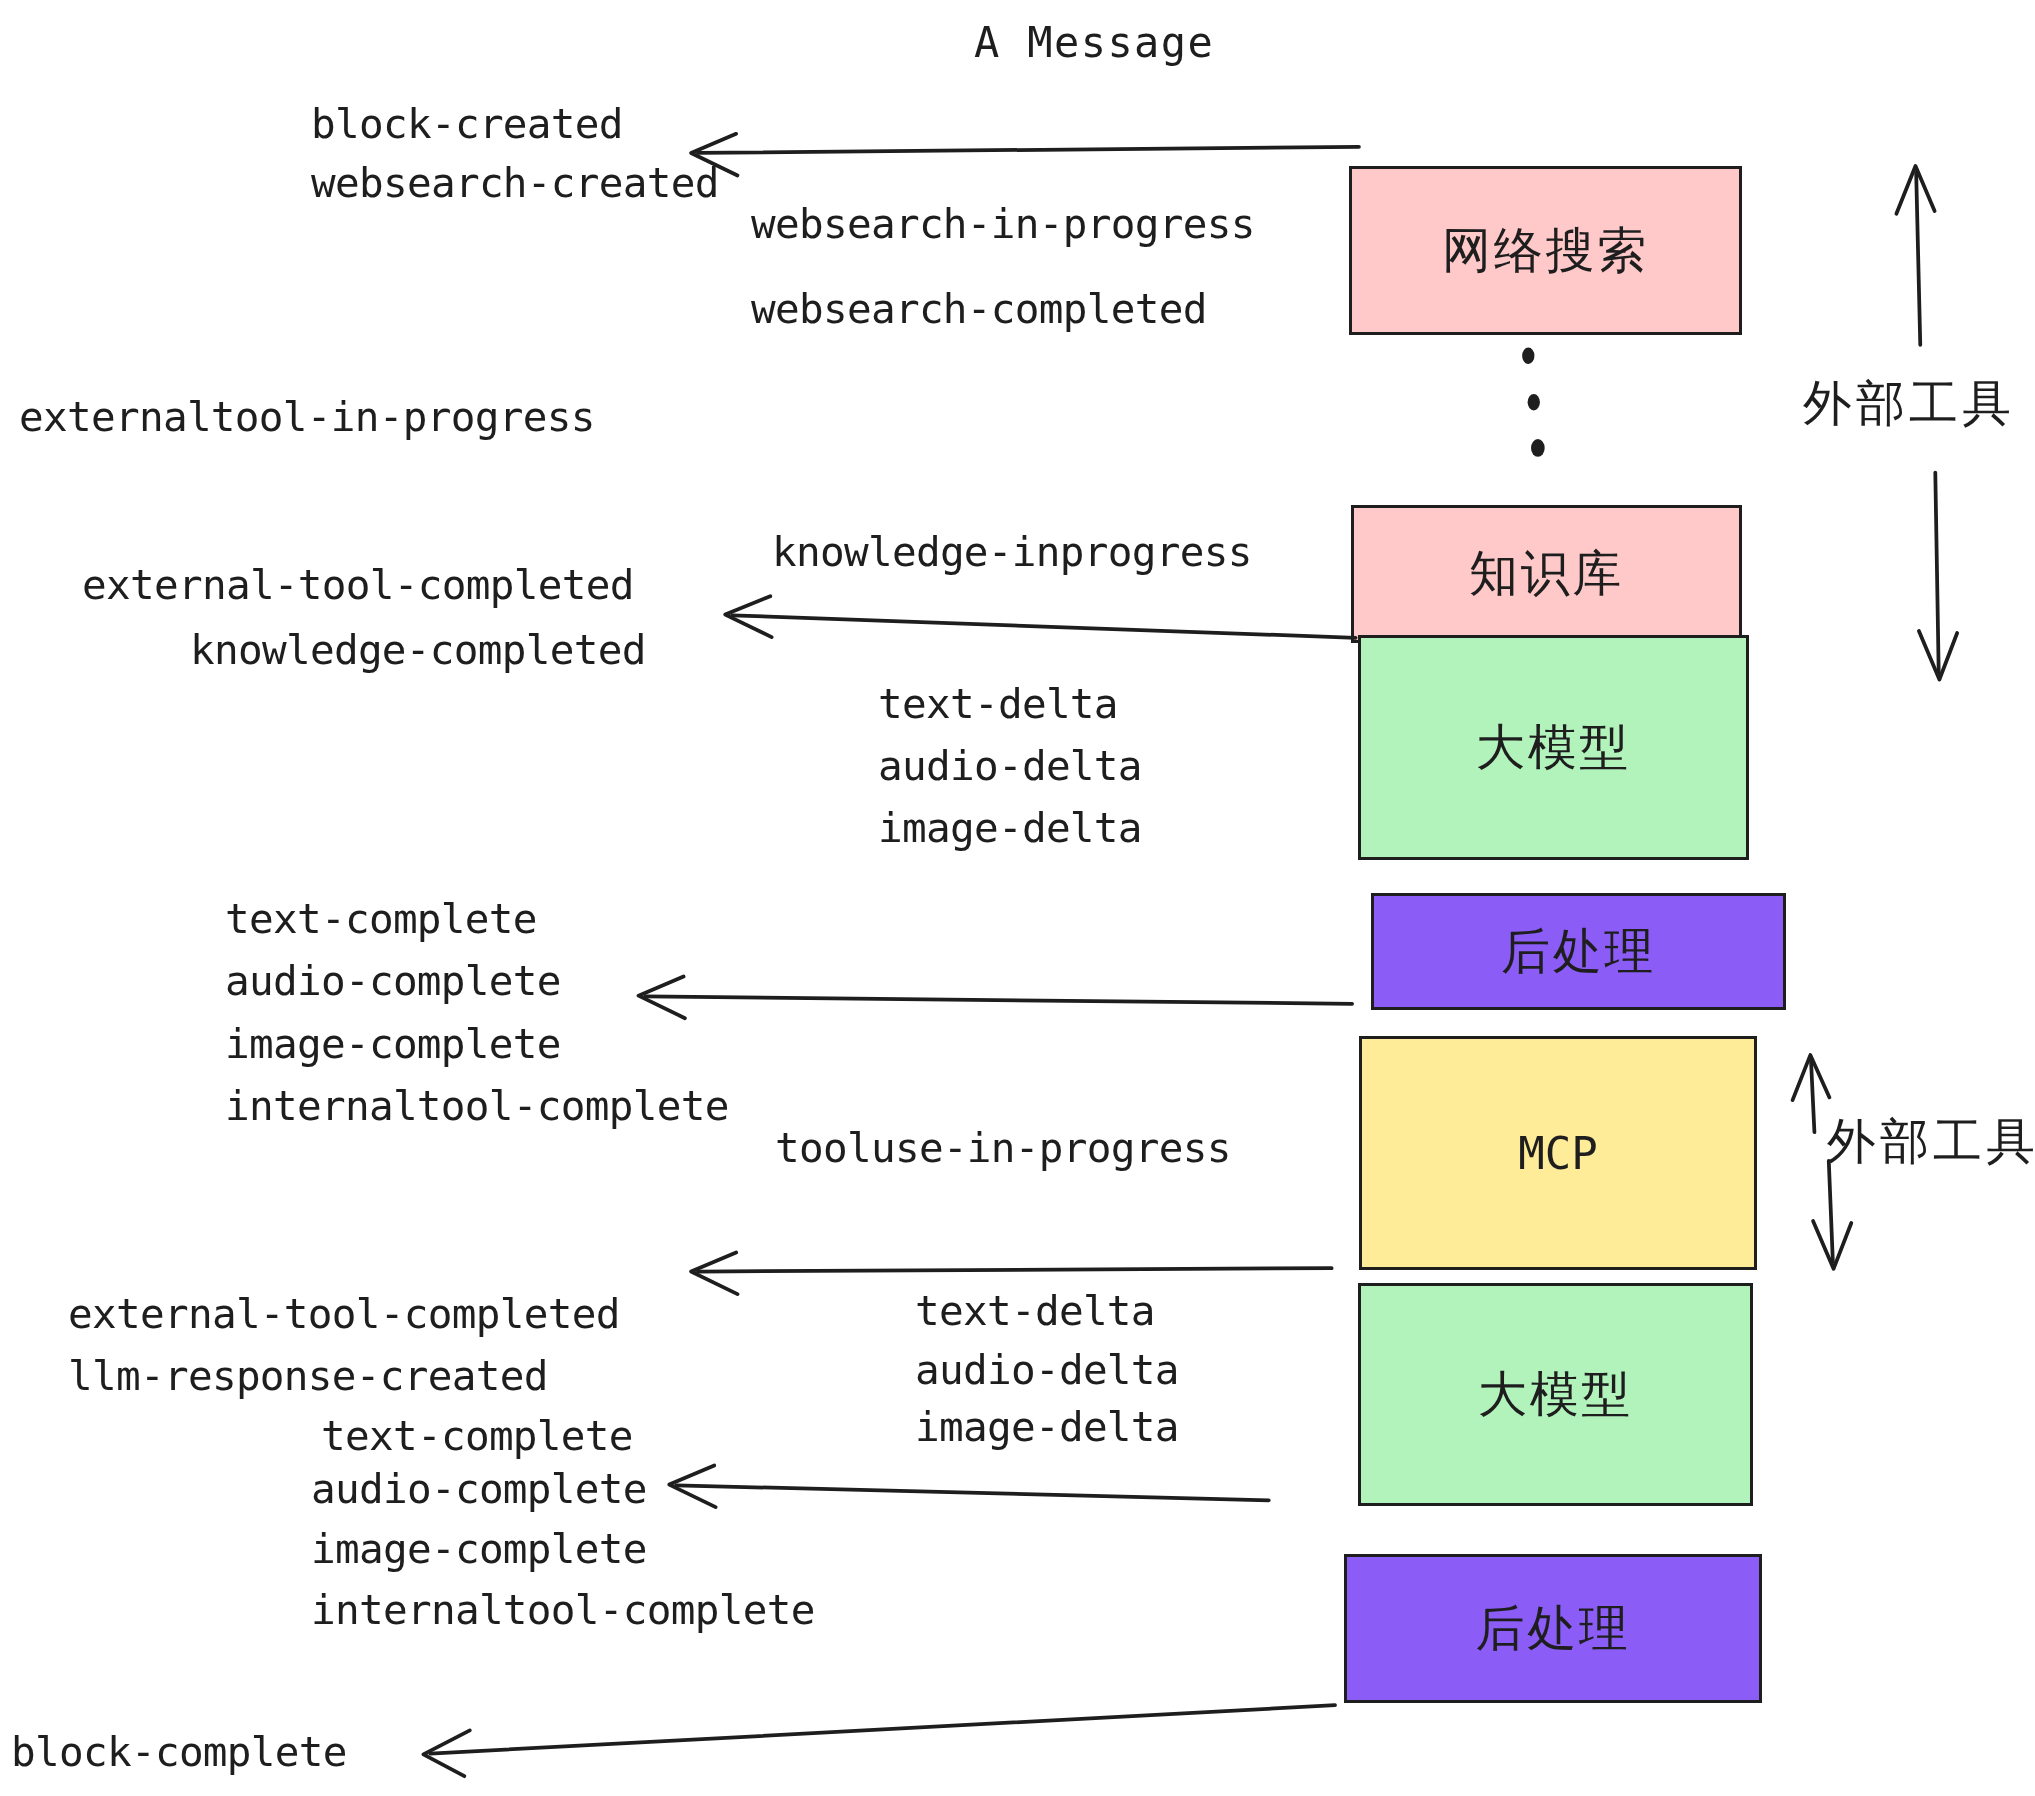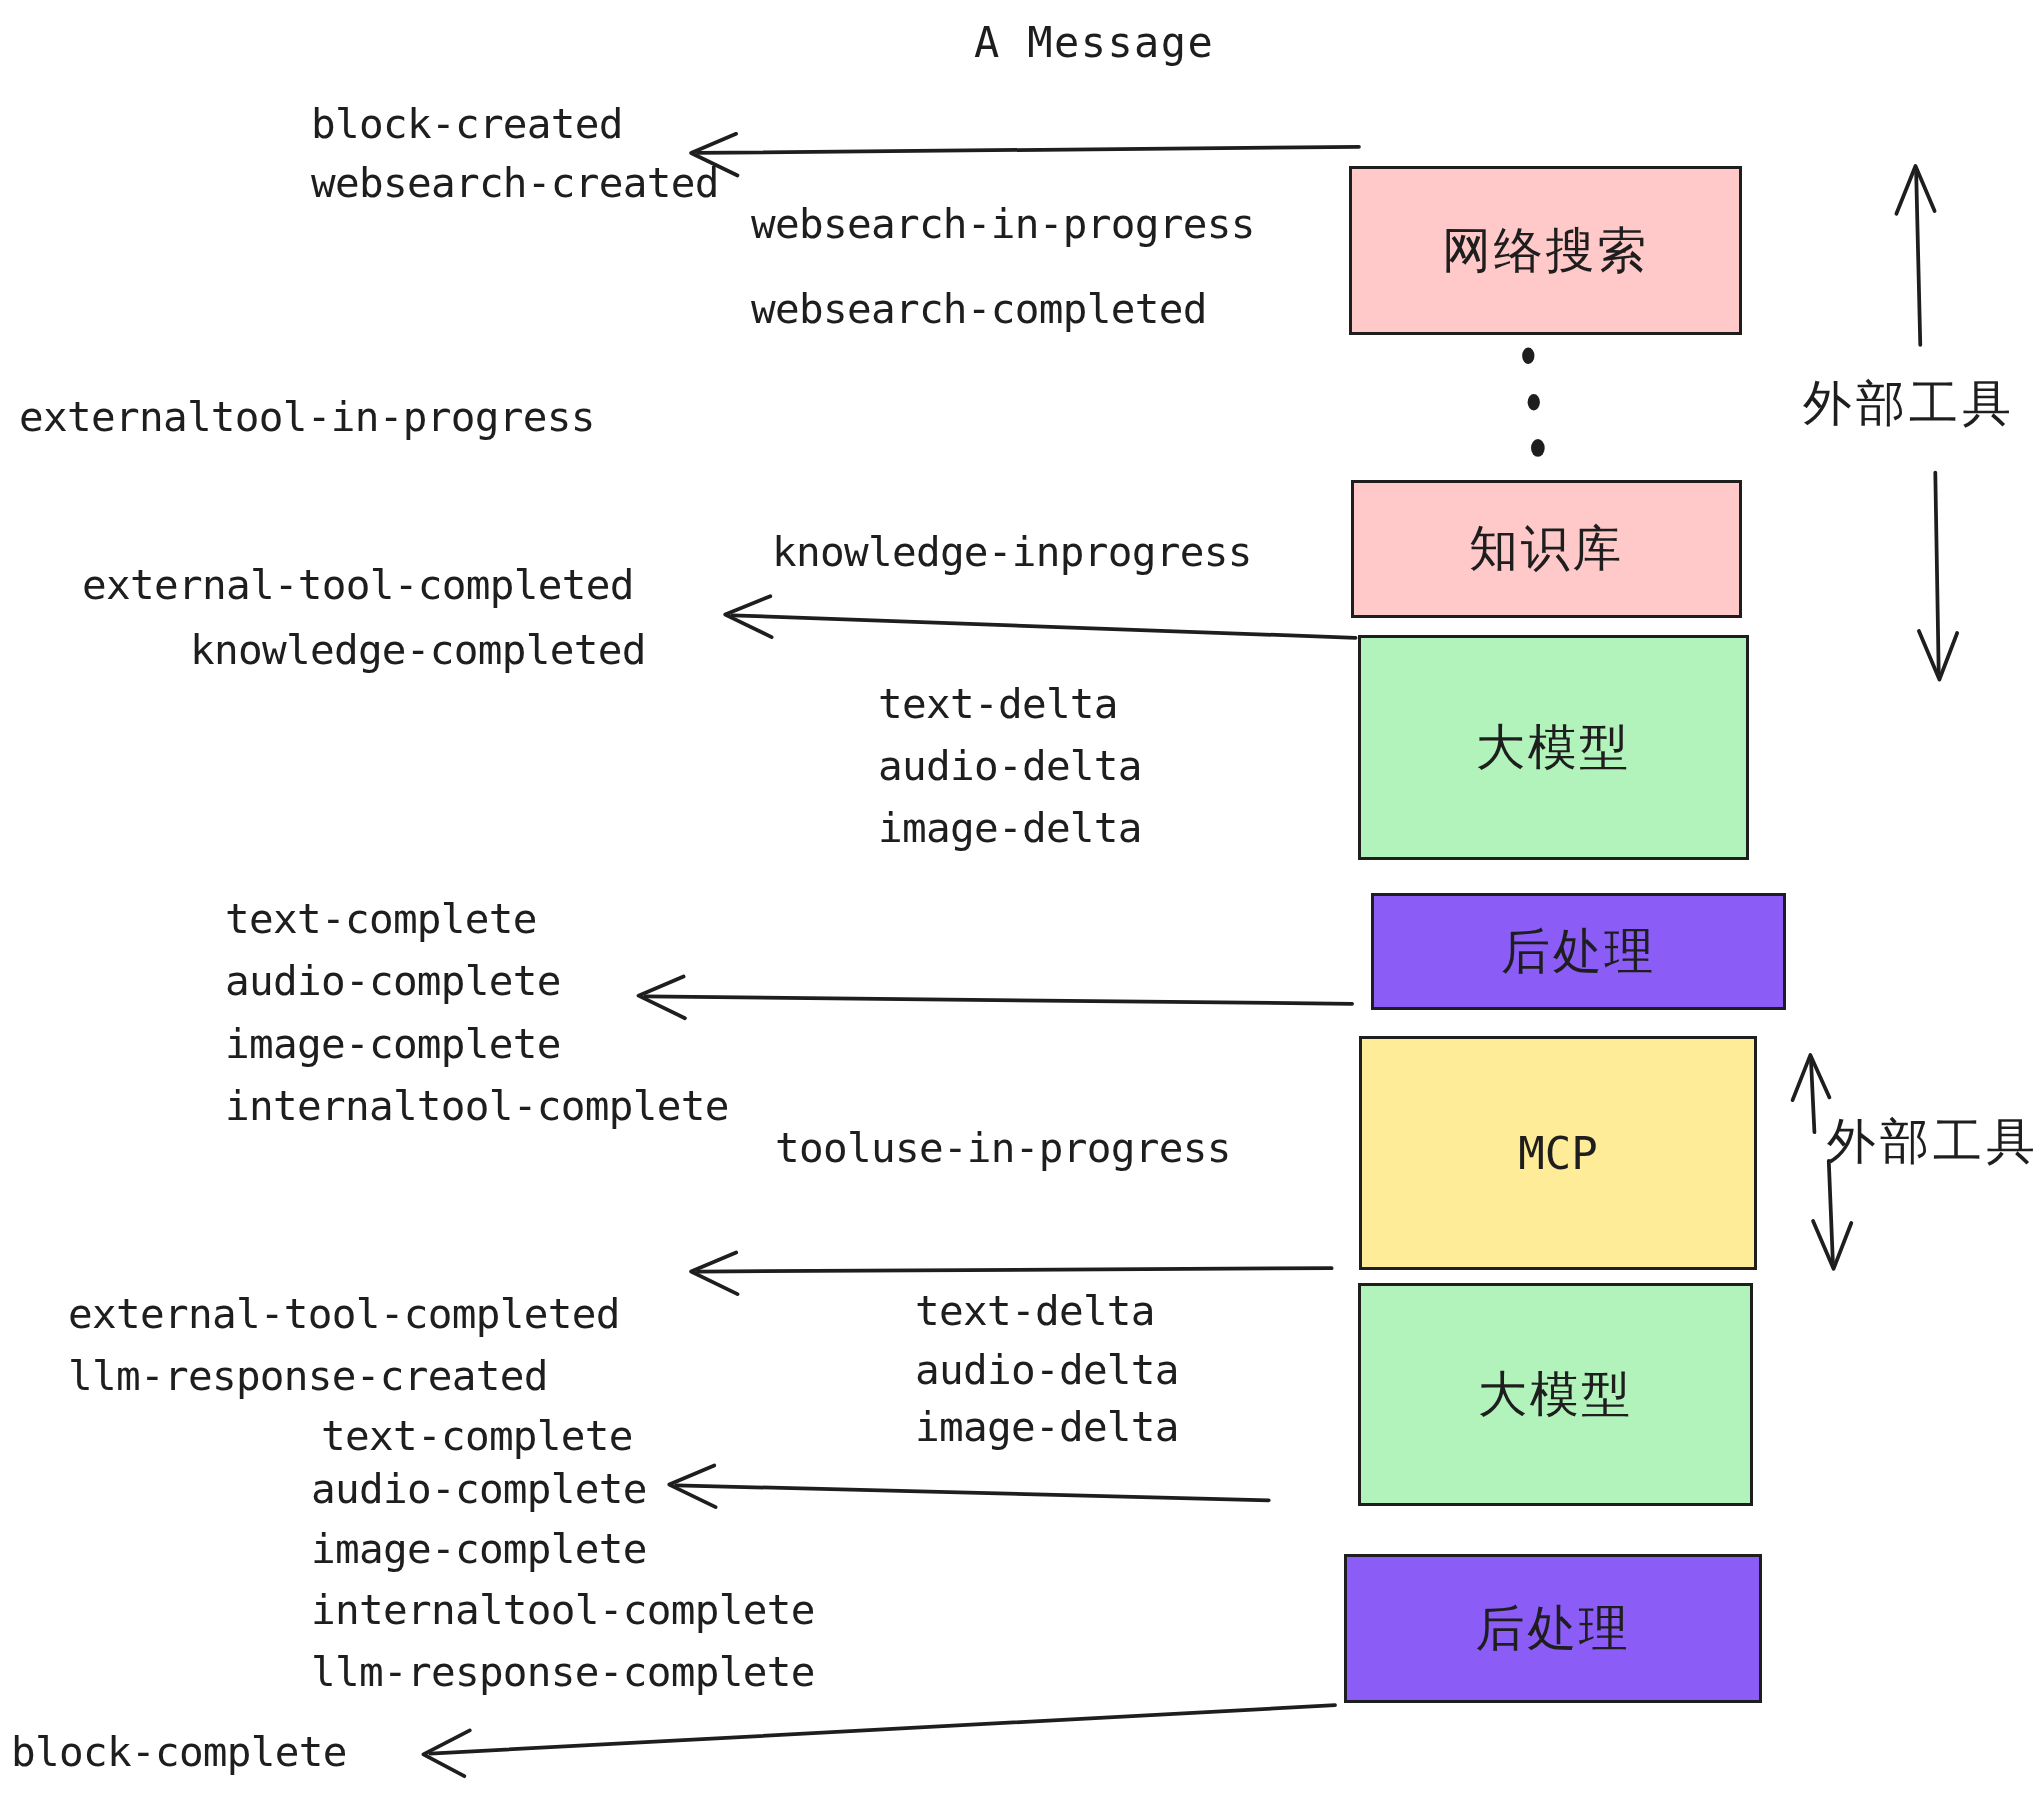--- a/index.html
+++ b/index.html
@@ -91,27 +91,26 @@
   <div class="ev" style="left:775px;top:1148px;">tooluse-in-progress</div>
   <div class="ev" style="left:68px;top:1314px;">external-tool-completed</div>
   <div class="ev" style="left:68px;top:1376px;">llm-response-created</div>
   <div class="ev" style="left:915px;top:1311px;">text-delta</div>
   <div class="ev" style="left:915px;top:1370px;">audio-delta</div>
   <div class="ev" style="left:915px;top:1427px;">image-delta</div>
   <div class="ev" style="left:321px;top:1436px;">text-complete</div>
   <div class="ev" style="left:311px;top:1489px;">audio-complete</div>
   <div class="ev" style="left:311px;top:1549px;">image-complete</div>
   <div class="ev" style="left:311px;top:1610px;">internaltool-complete</div>
-  <div class="ev" style="left:311px;top:1672px;">llm-response-complete</div>
   <div class="ev" style="left:11px;top:1752px;">block-complete</div>
 
   <div class="box fill-pink" style="left:1349px;top:166px;width:393px;height:169px;">
     <span class="cn">网络搜索</span>
   </div>
-  <div class="box fill-pink" style="left:1351px;top:480px;width:391px;height:138px;">
+  <div class="box fill-pink" style="left:1351px;top:505px;width:391px;height:138px;">
     <span class="cn">知识库</span>
   </div>
   <div class="box fill-green" style="left:1358px;top:635px;width:391px;height:225px;">
     <span class="cn">大模型</span>
   </div>
   <div class="box fill-white" style="left:1371px;top:893px;width:415px;height:117px;">
     <span class="cn">后处理</span>
   </div>
   <div class="box fill-yellow" style="left:1359px;top:1036px;width:398px;height:234px;">
     <span class="mono">MCP</span>

